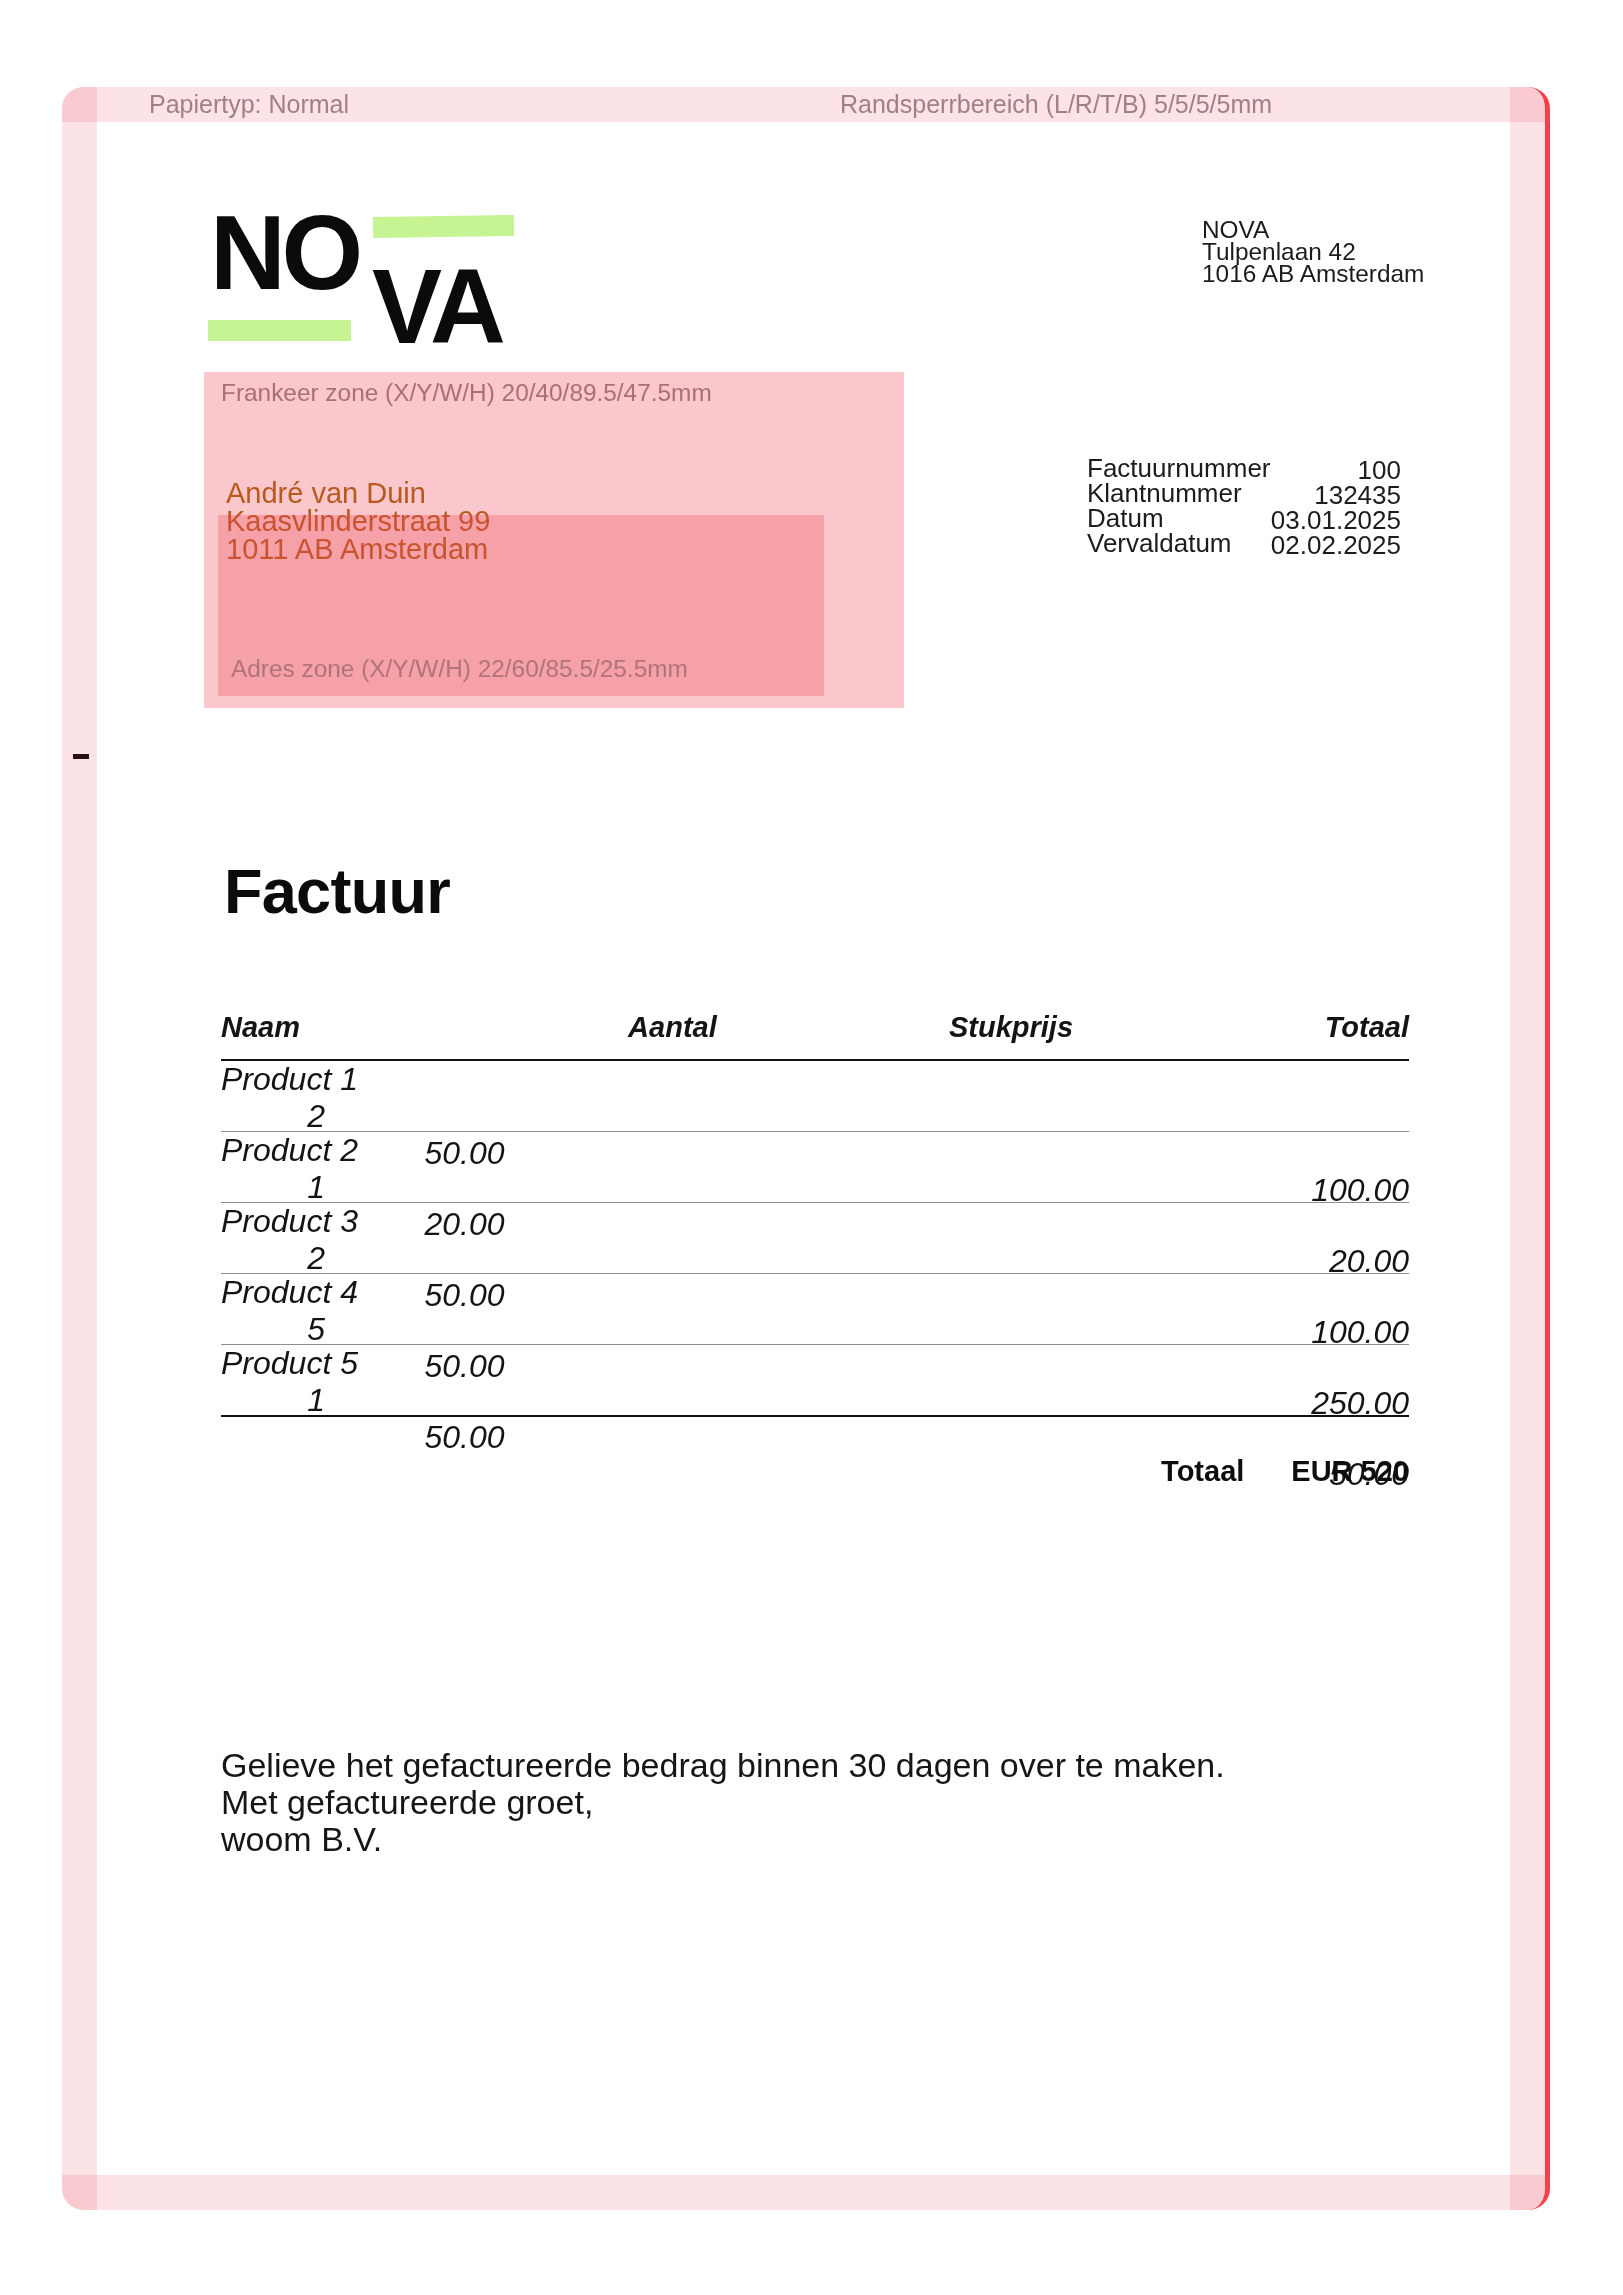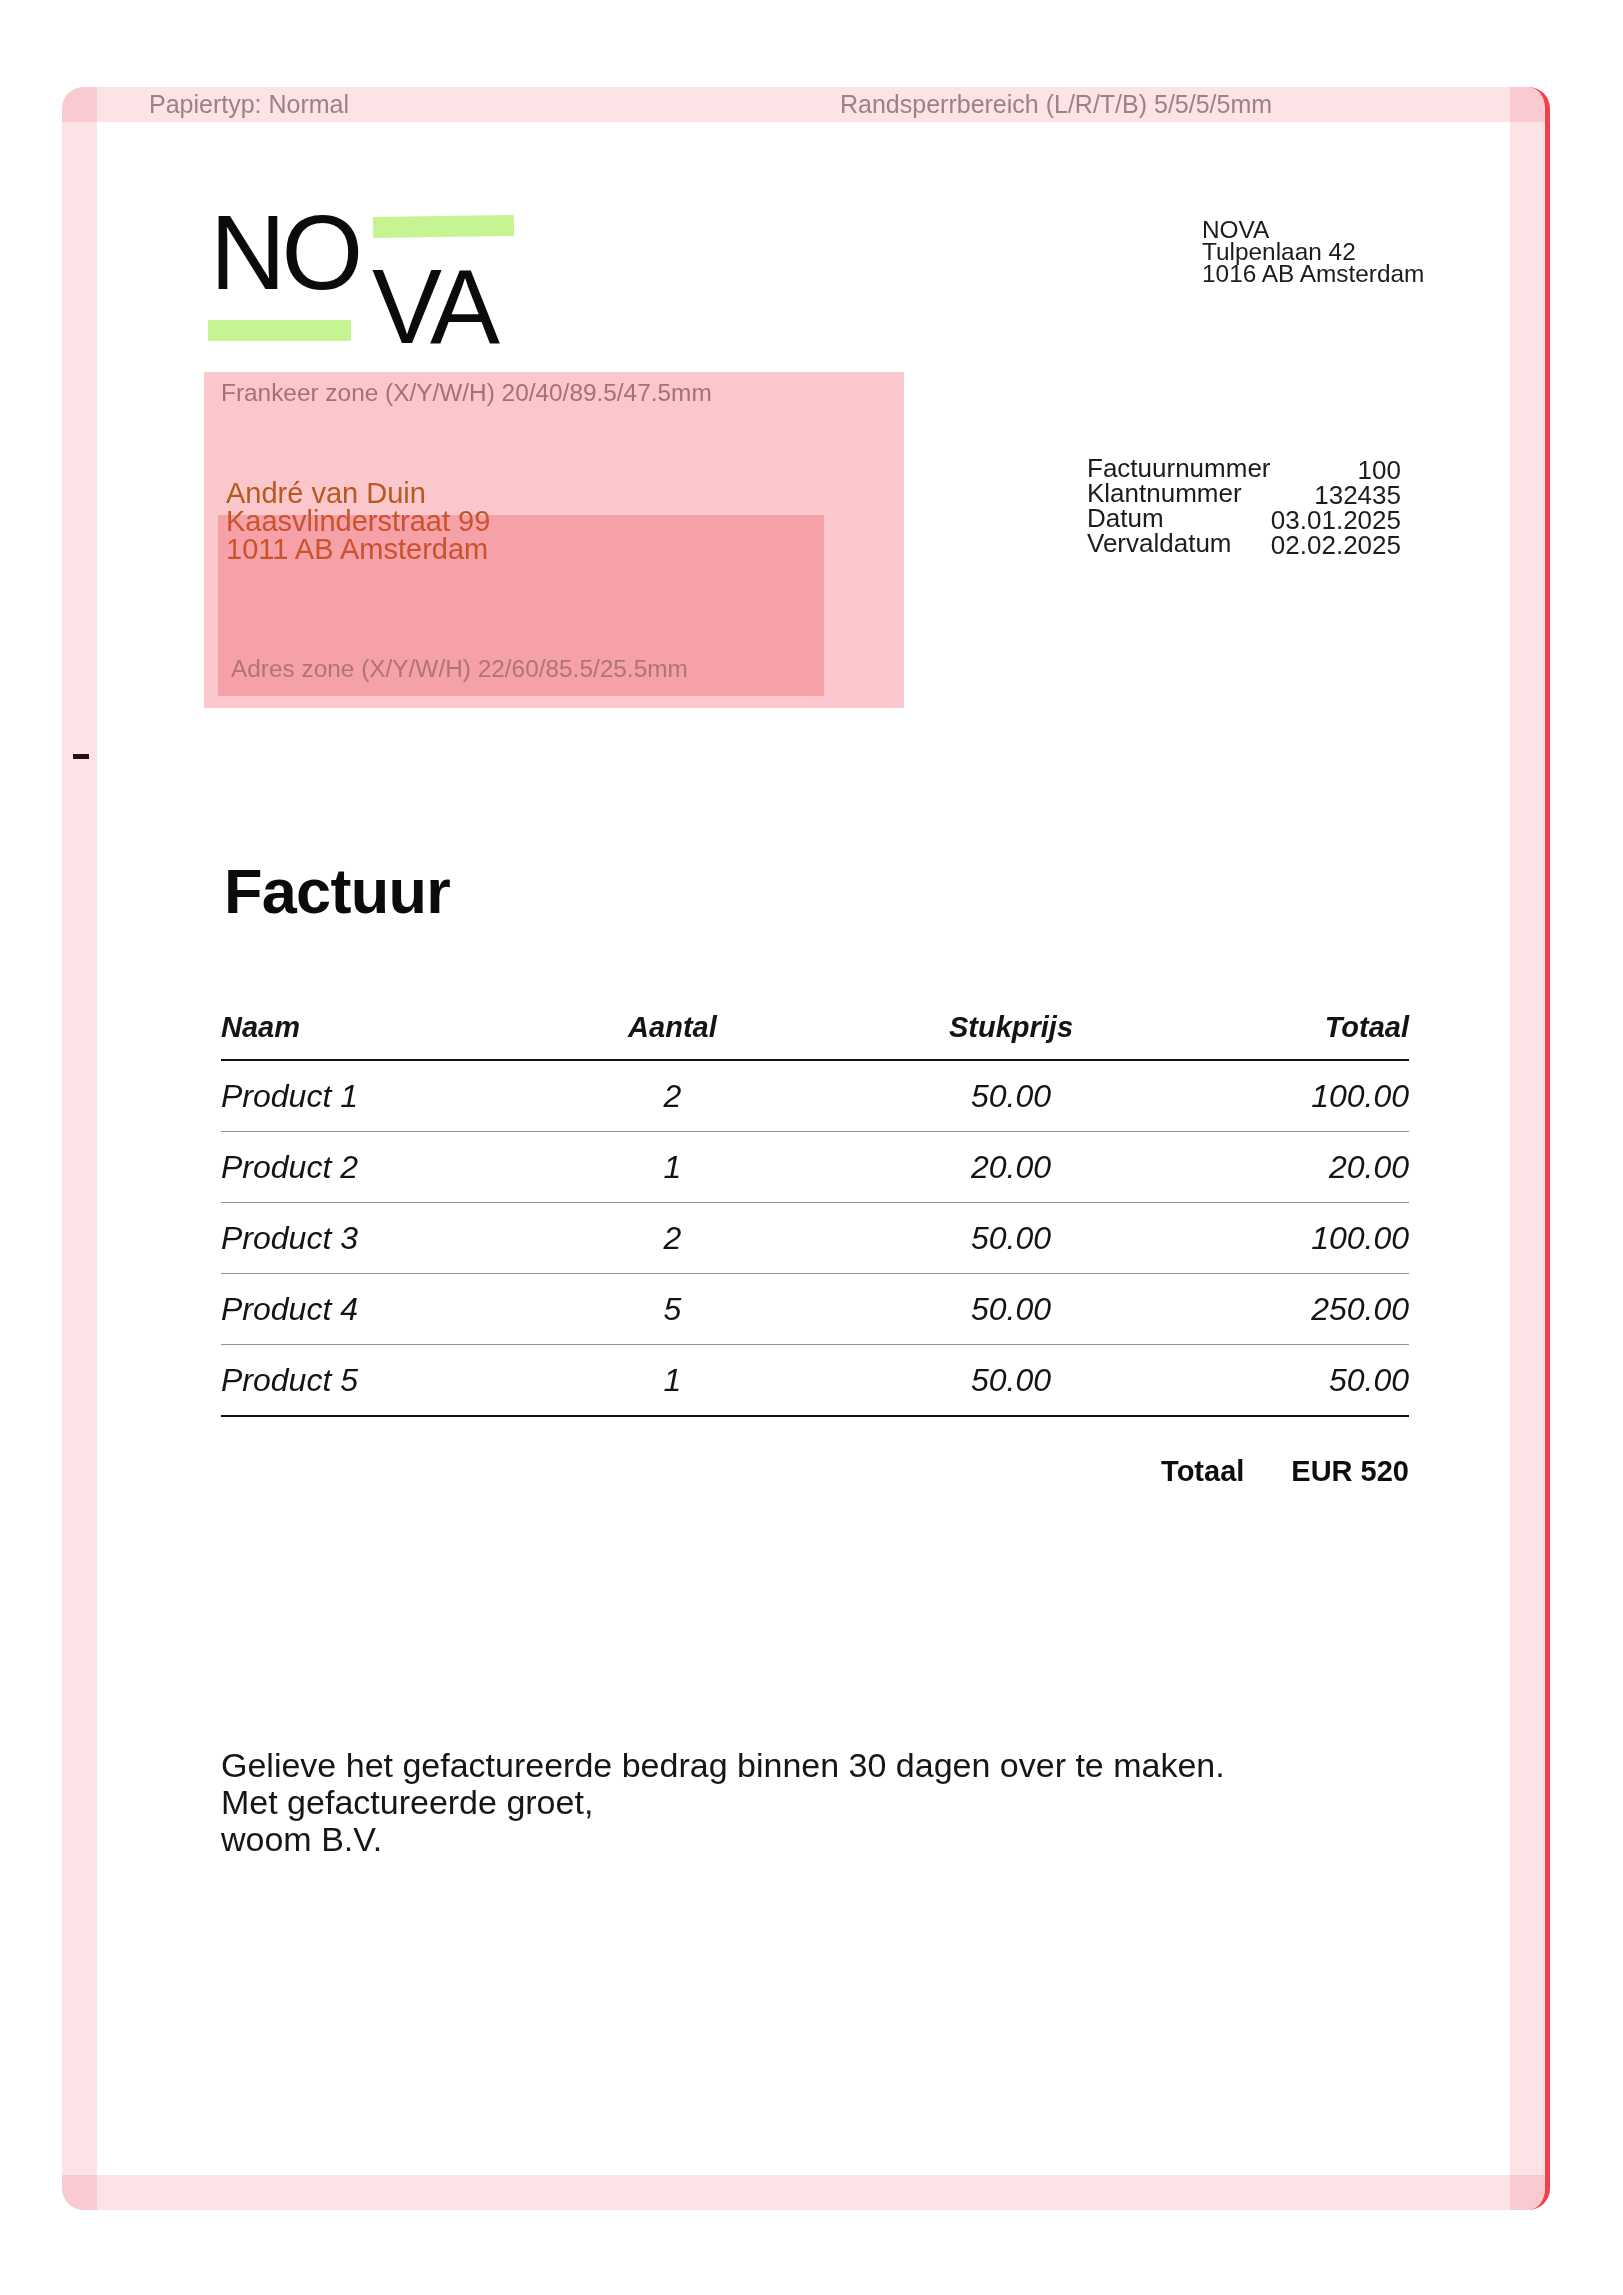--- a/index.html
+++ b/index.html
@@ -25,21 +25,21 @@
   .zone-frankeer{left:142px;top:285px;width:700px;height:336px;padding:9.3px 0 0 17px;}
   .zone-adres{left:156px;top:428px;width:606px;height:181px;display:flex;align-items:flex-end;padding:0 0 14.3px 13px;}
   .zone-label{font-size:24.4px;line-height:24.4px;white-space:nowrap;}
   .zone-label-frankeer{color:#aa6f76;}
   .zone-label-adres{color:#b0737a;}
 
   
   .fold-mark{position:absolute;left:10.8px;top:667px;width:16px;height:5px;background:#2a0f12;z-index:40;}
 
   
-  .logo-text{position:absolute;font-weight:400;font-size:105px;line-height:105px;letter-spacing:-4.3px;color:#0b0b0b;white-space:nowrap;text-align:center;}
+  .logo-text{position:absolute;font-weight:700;font-size:105px;line-height:105px;letter-spacing:-4.3px;color:#0b0b0b;white-space:nowrap;text-align:center;}
   .logo-no{left:148px;top:113px;}
   .logo-va{left:310px;top:167px;}
   .logo-bar{position:absolute;background:#c6f493;height:21px;}
   .logo-bar-top{left:311px;top:129px;width:141px;transform:rotate(-0.9deg);}
   .logo-bar-bottom{left:146px;top:233px;width:143px;}
 
   
   .sender{position:absolute;left:1140px;top:108px;font-size:24.4px;line-height:22px;color:#1c1c1c;margin-top:24px;}
 
   
@@ -50,21 +50,21 @@
   .meta-row{display:flex;justify-content:space-between;line-height:25px;}
   .meta-value{transform:translateY(2.2px);}
 
   
   .title{position:absolute;left:162px;top:773px;margin:0;font-size:63px;line-height:63px;font-weight:700;letter-spacing:-0.7px;color:#0b0b0b;}
 
   
   .table{position:absolute;left:159px;top:926px;width:1188px;font-size:32px;color:#141414;font-style:italic;}
   .thead{display:flex;font-weight:700;font-size:29px;line-height:29px;margin-bottom:17px;}
   .rule-heavy{border-top:2.9px solid #111;}
-  .trow{display:flex;align-items:center;height:70px;border-bottom:1.4px solid #8f8f8f;}
+  .trow{display:flex;height:70px;border-bottom:1.4px solid #8f8f8f;flex-direction:column;}
   .trow-last{border-bottom:2.9px solid #111;}
   .c-name{width:30%;text-align:left;}
   .c-qty{width:16%;text-align:center;}
   .c-price{width:41%;text-align:center;}
   .c-total{flex:1;text-align:right;}
 
   .totals{position:absolute;left:159px;top:1370px;width:1188px;display:flex;justify-content:flex-end;gap:47px;
           font-size:29px;line-height:29px;font-weight:700;color:#0e0e0e;}
 
   

